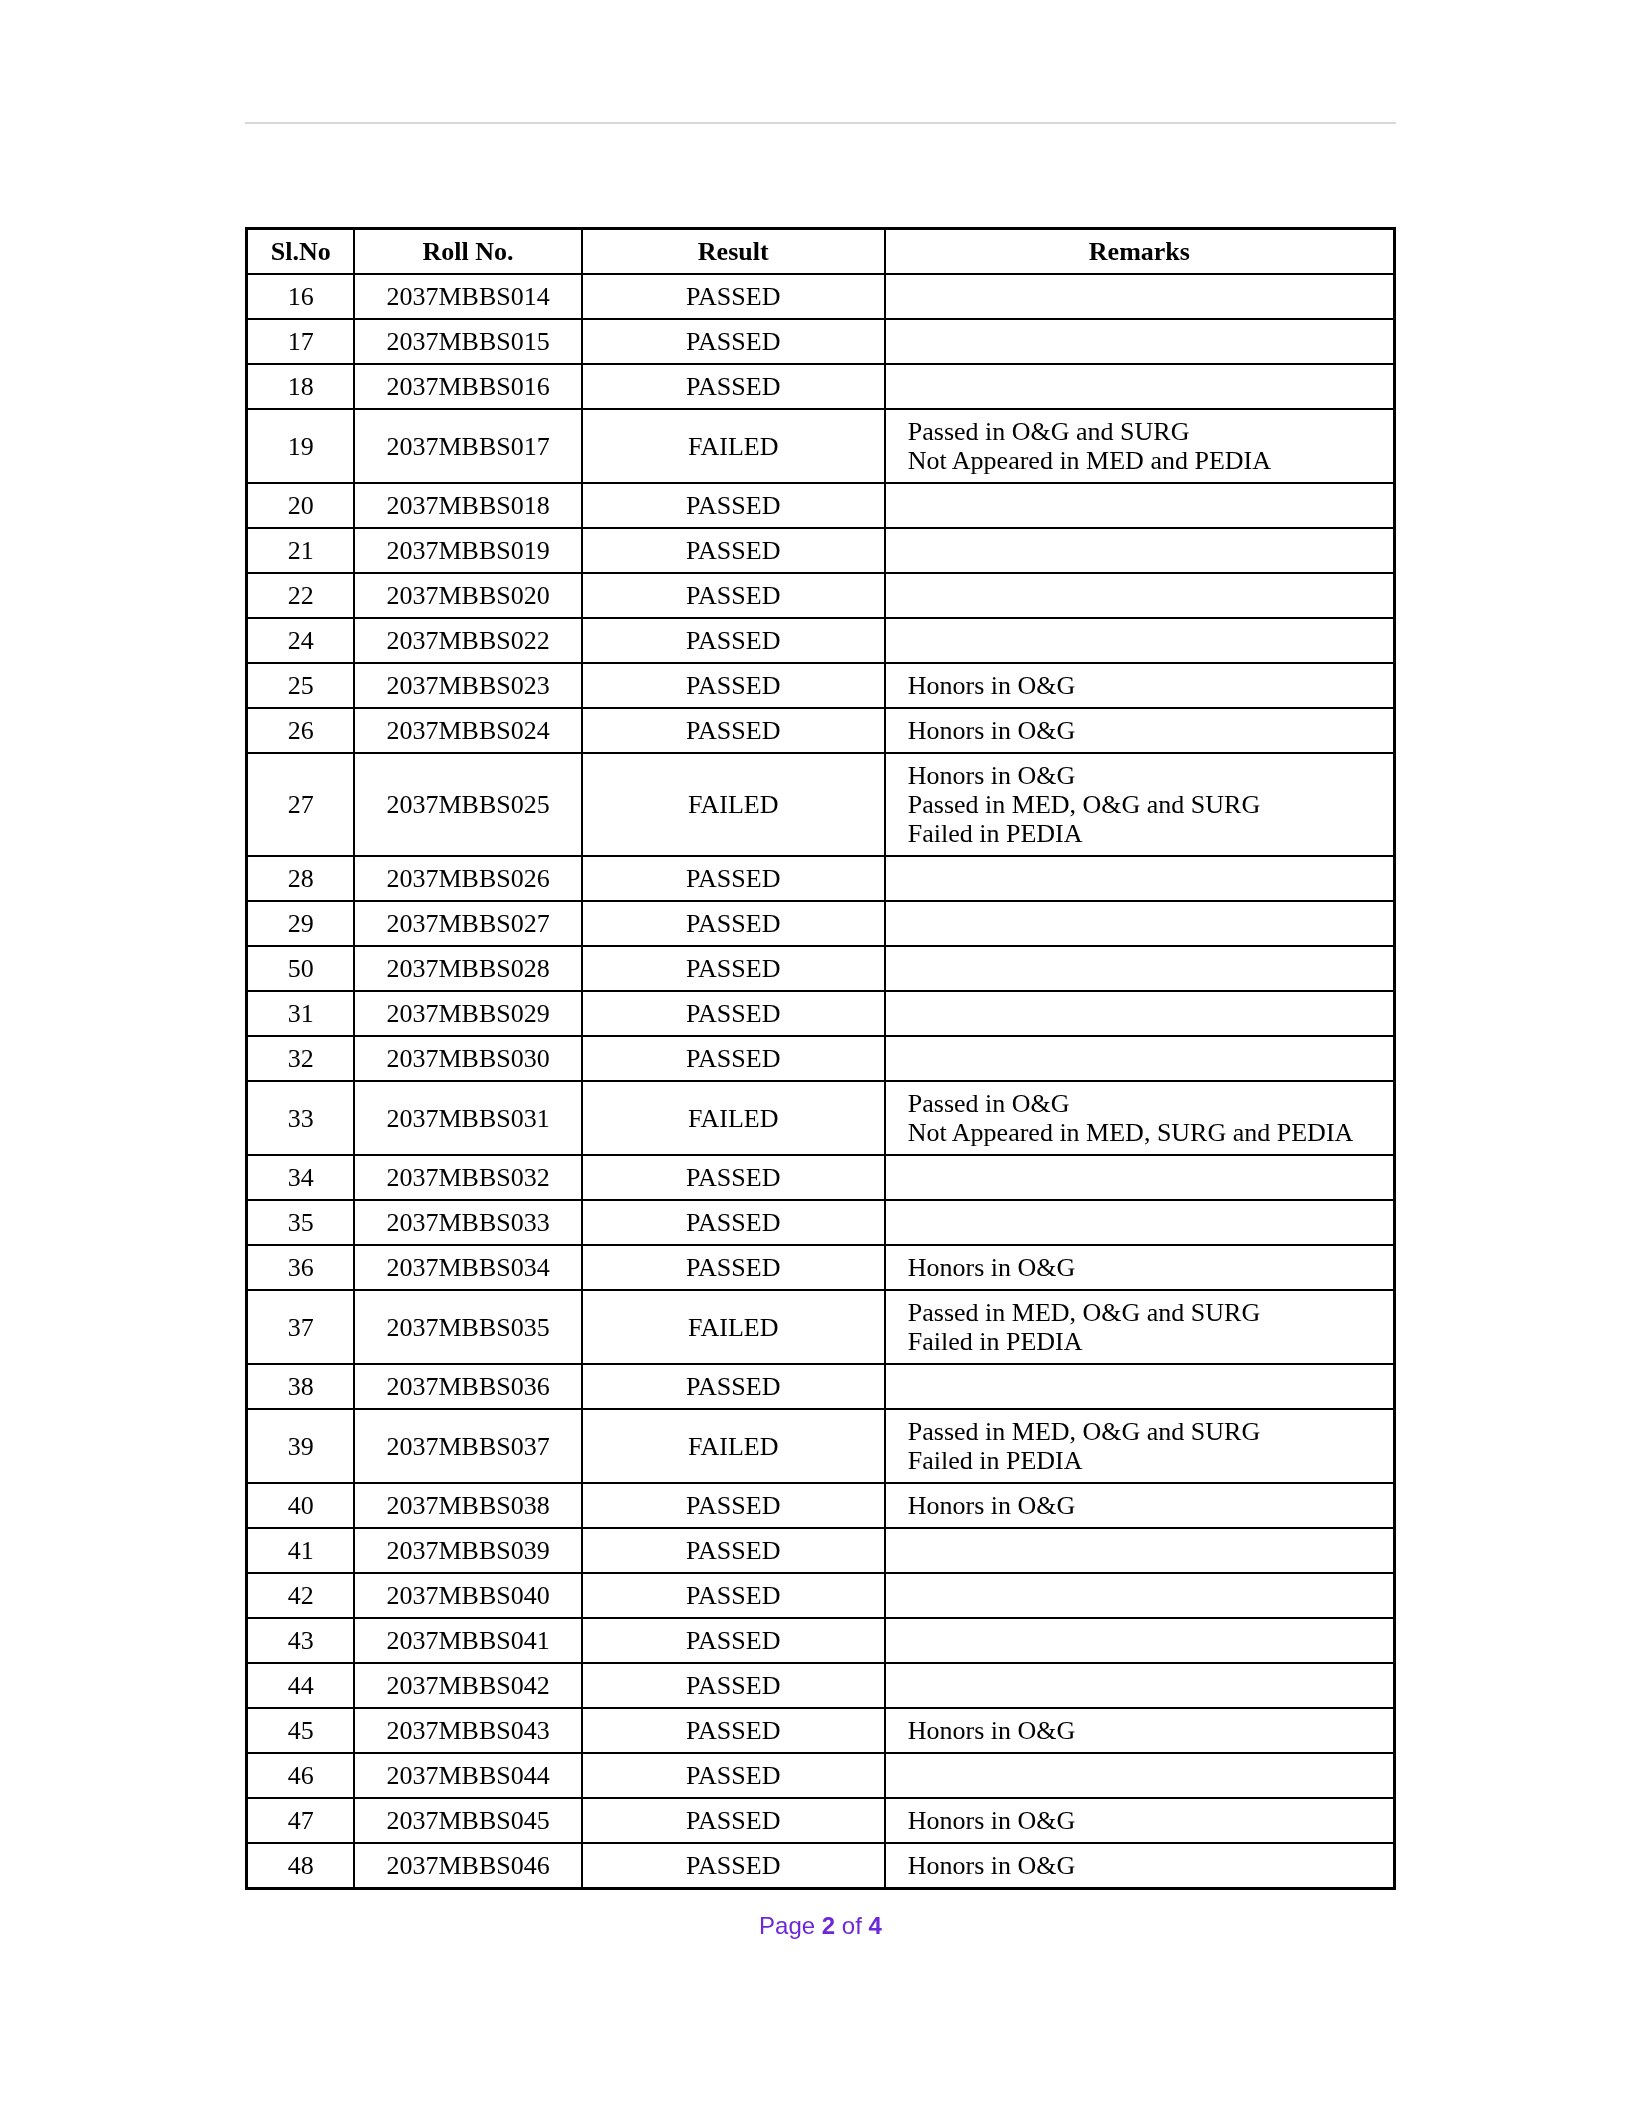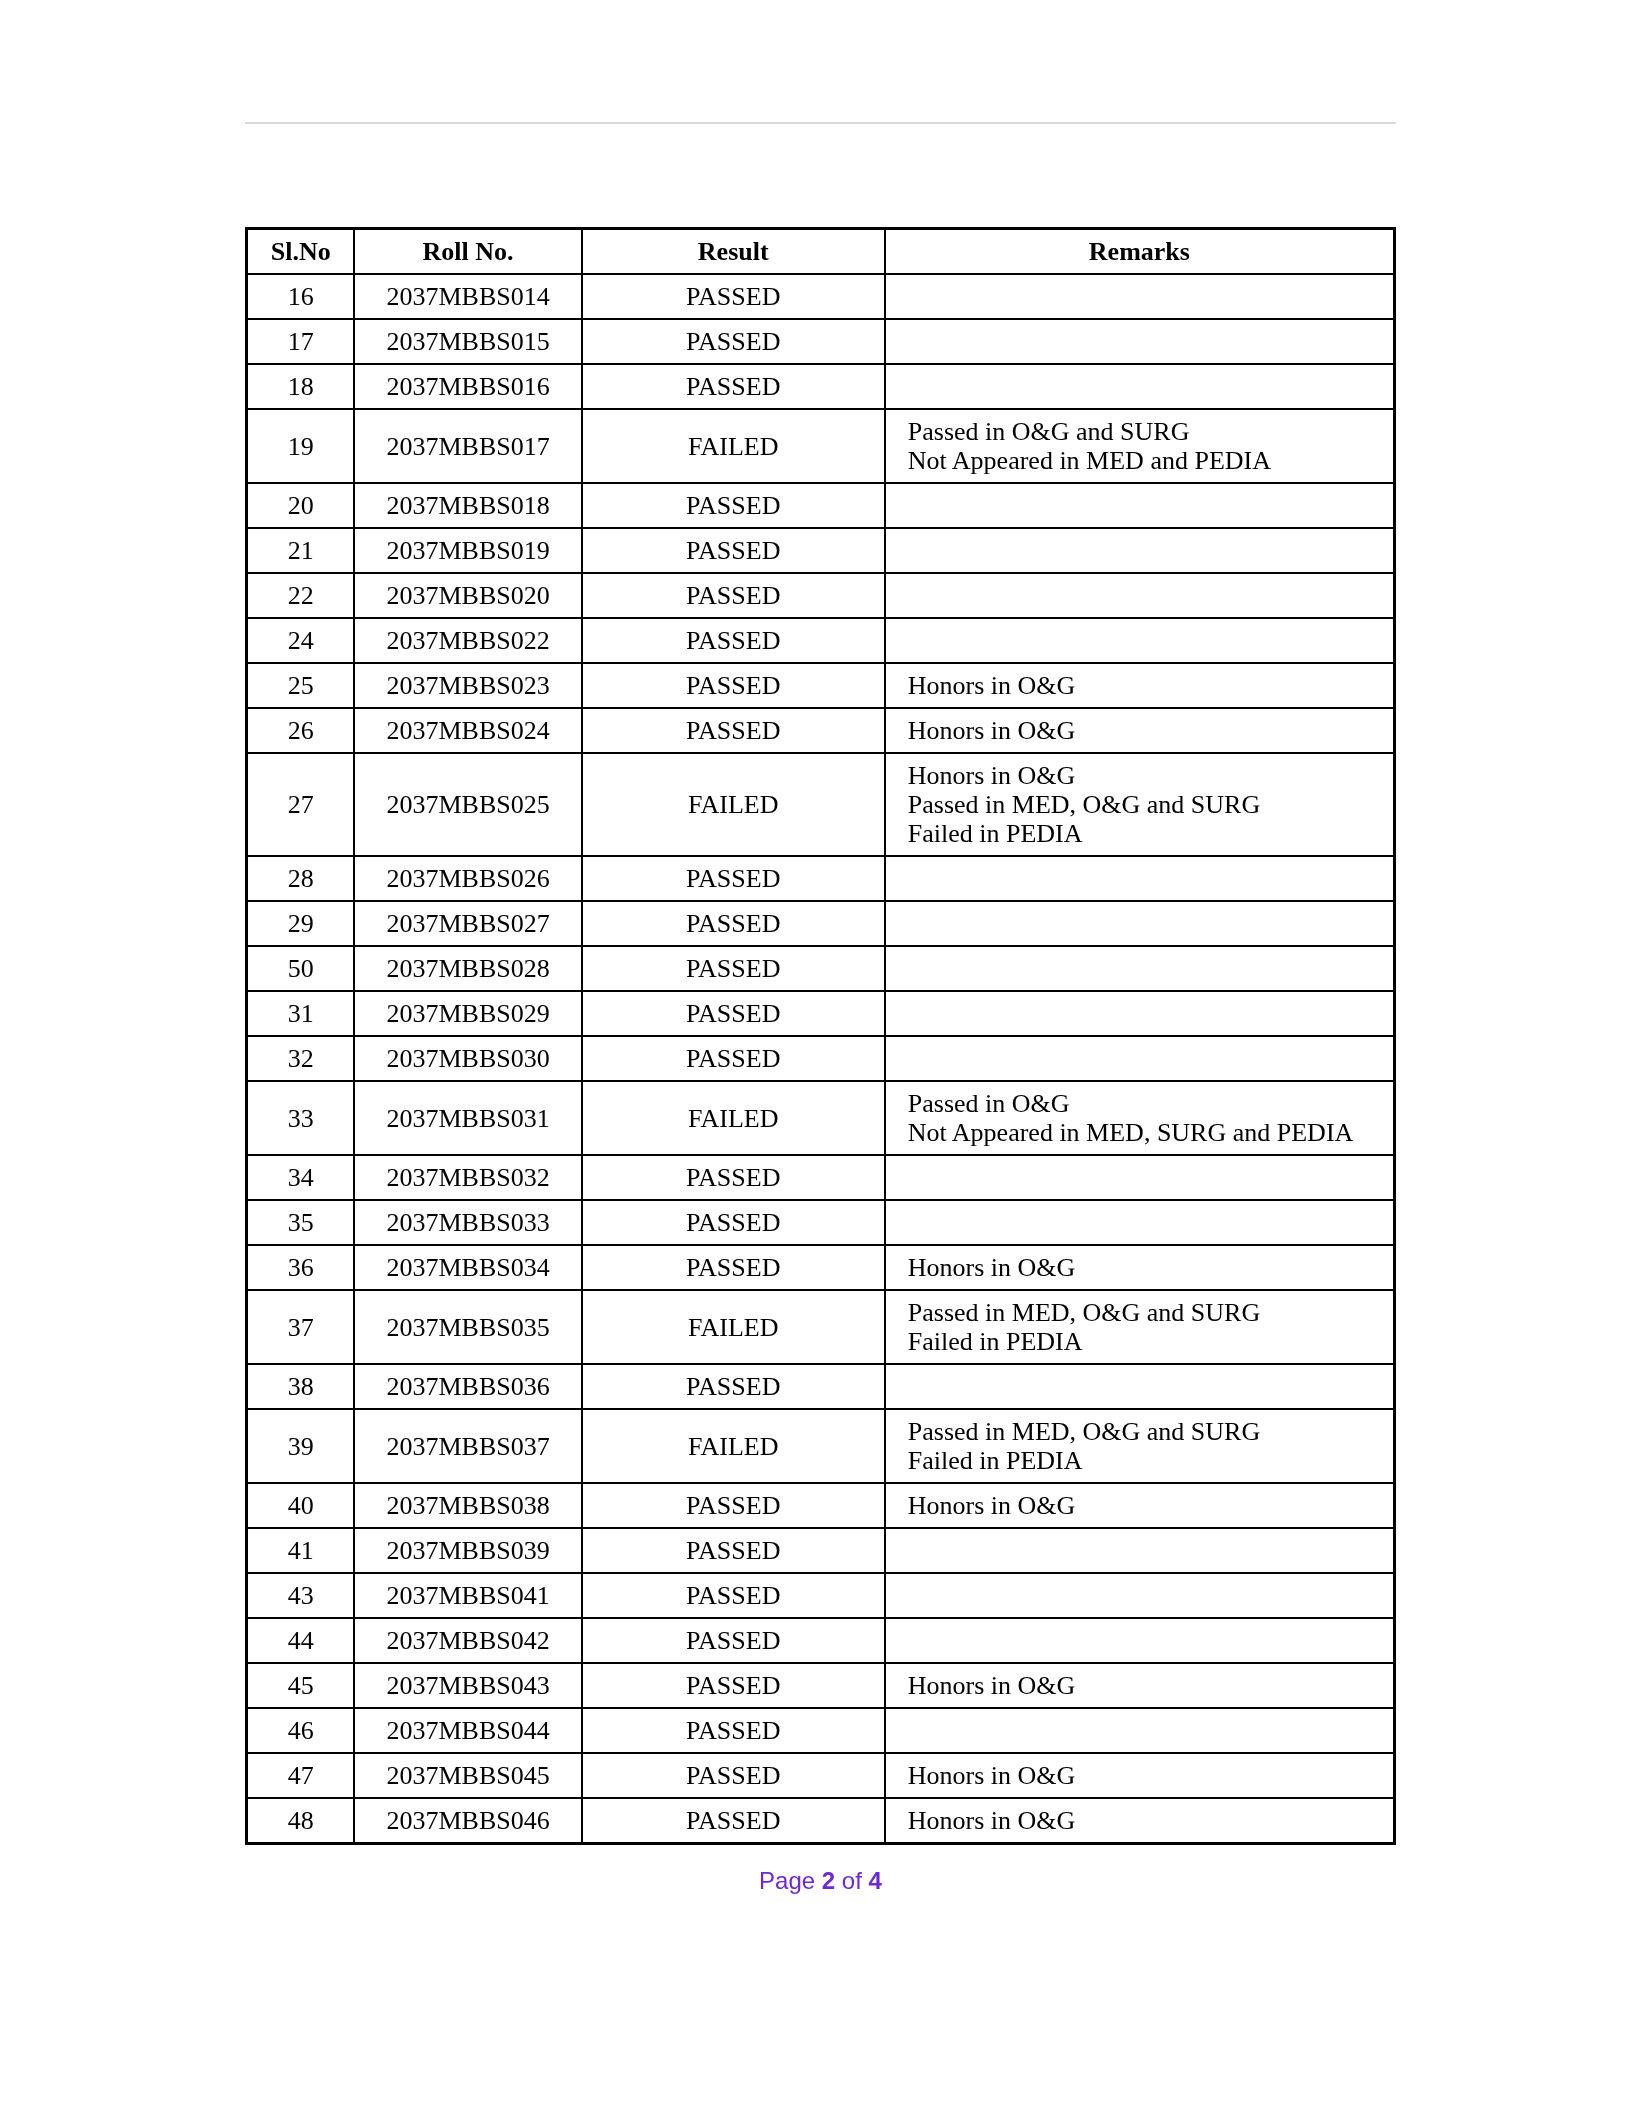--- a/index.html
+++ b/index.html
@@ -247,20 +247,26 @@
               <div>Honors in O&amp;G</div>
             </td>
           </tr>
           <tr>
             <td class="c-sl">41</td>
             <td class="c-roll">2037MBBS039</td>
             <td class="c-result">PASSED</td>
             <td class="c-remarks"></td>
           </tr>
           <tr>
+            <td class="c-sl">42</td>
+            <td class="c-roll">2037MBBS040</td>
+            <td class="c-result">PASSED</td>
+            <td class="c-remarks"></td>
+          </tr>
+          <tr>
             <td class="c-sl">43</td>
             <td class="c-roll">2037MBBS041</td>
             <td class="c-result">PASSED</td>
             <td class="c-remarks"></td>
           </tr>
           <tr>
             <td class="c-sl">44</td>
             <td class="c-roll">2037MBBS042</td>
             <td class="c-result">PASSED</td>
             <td class="c-remarks"></td>

